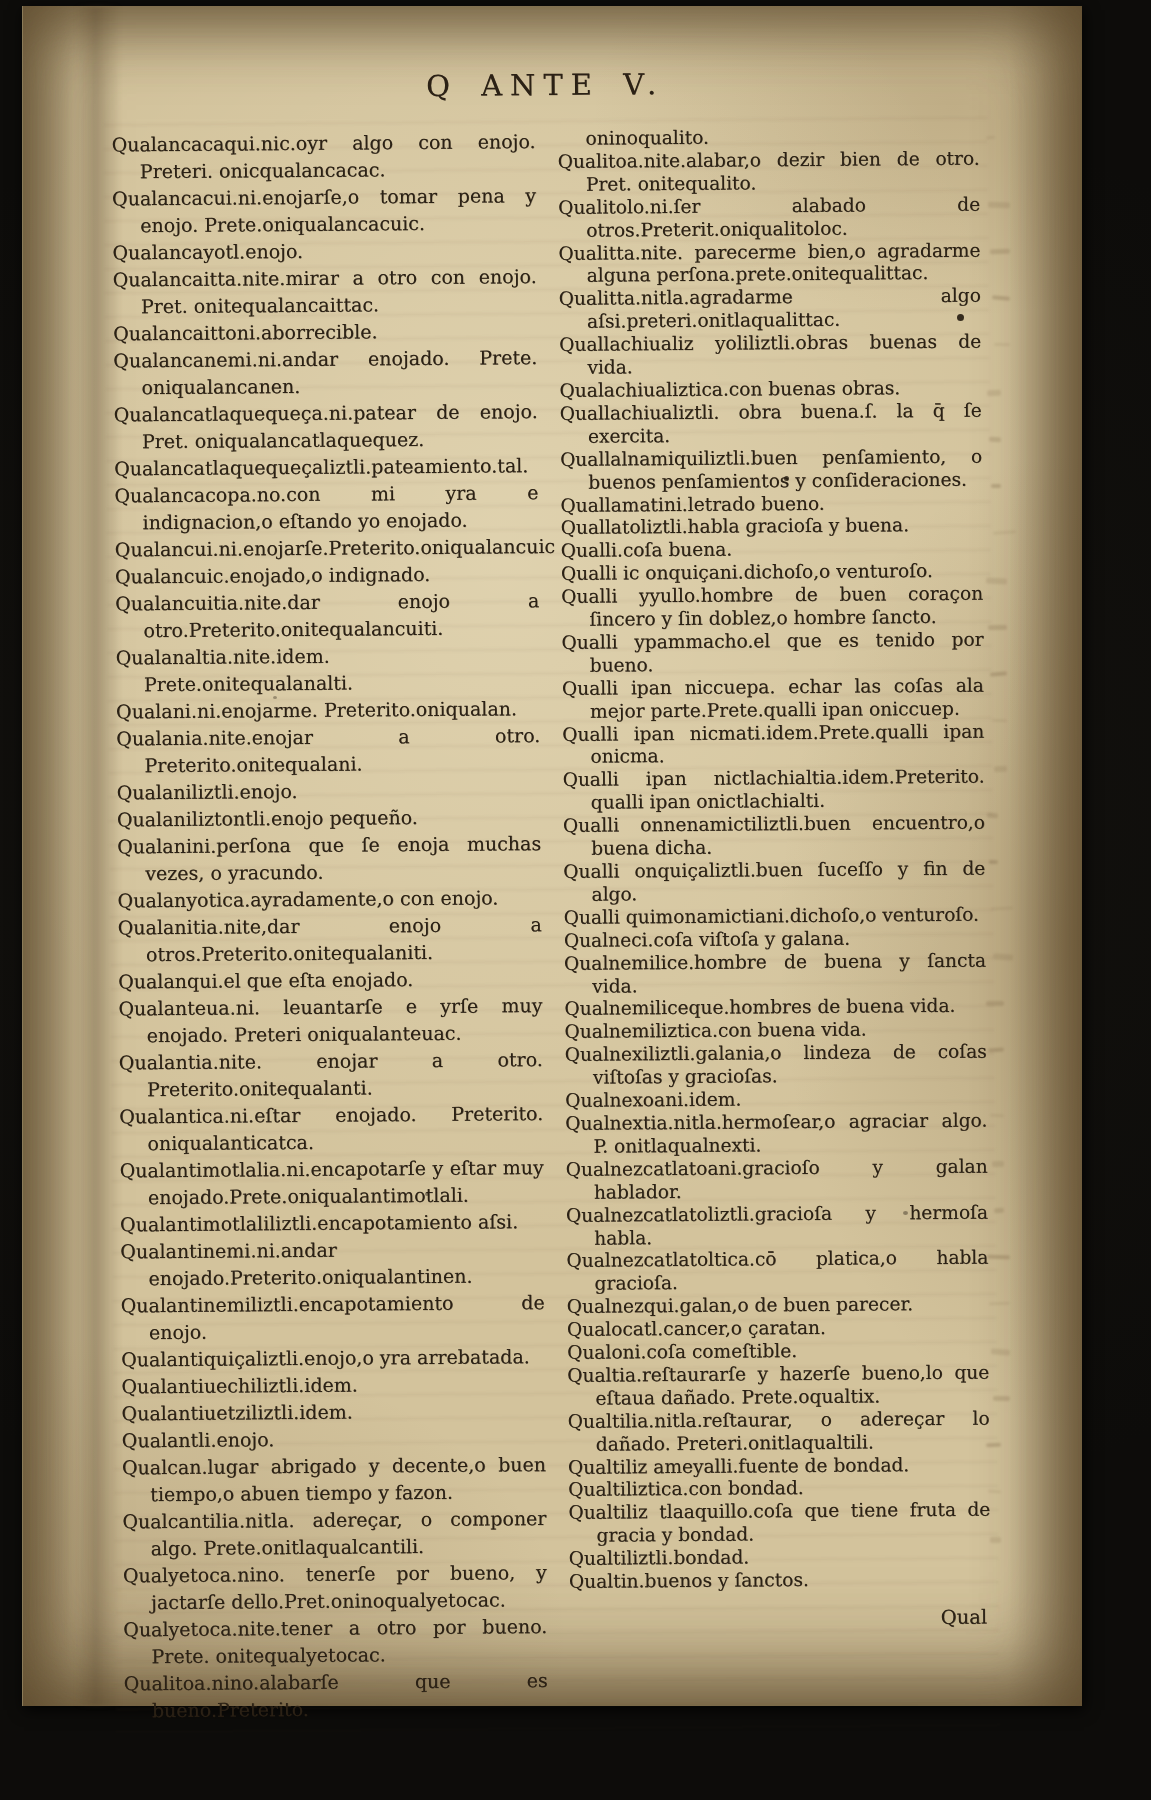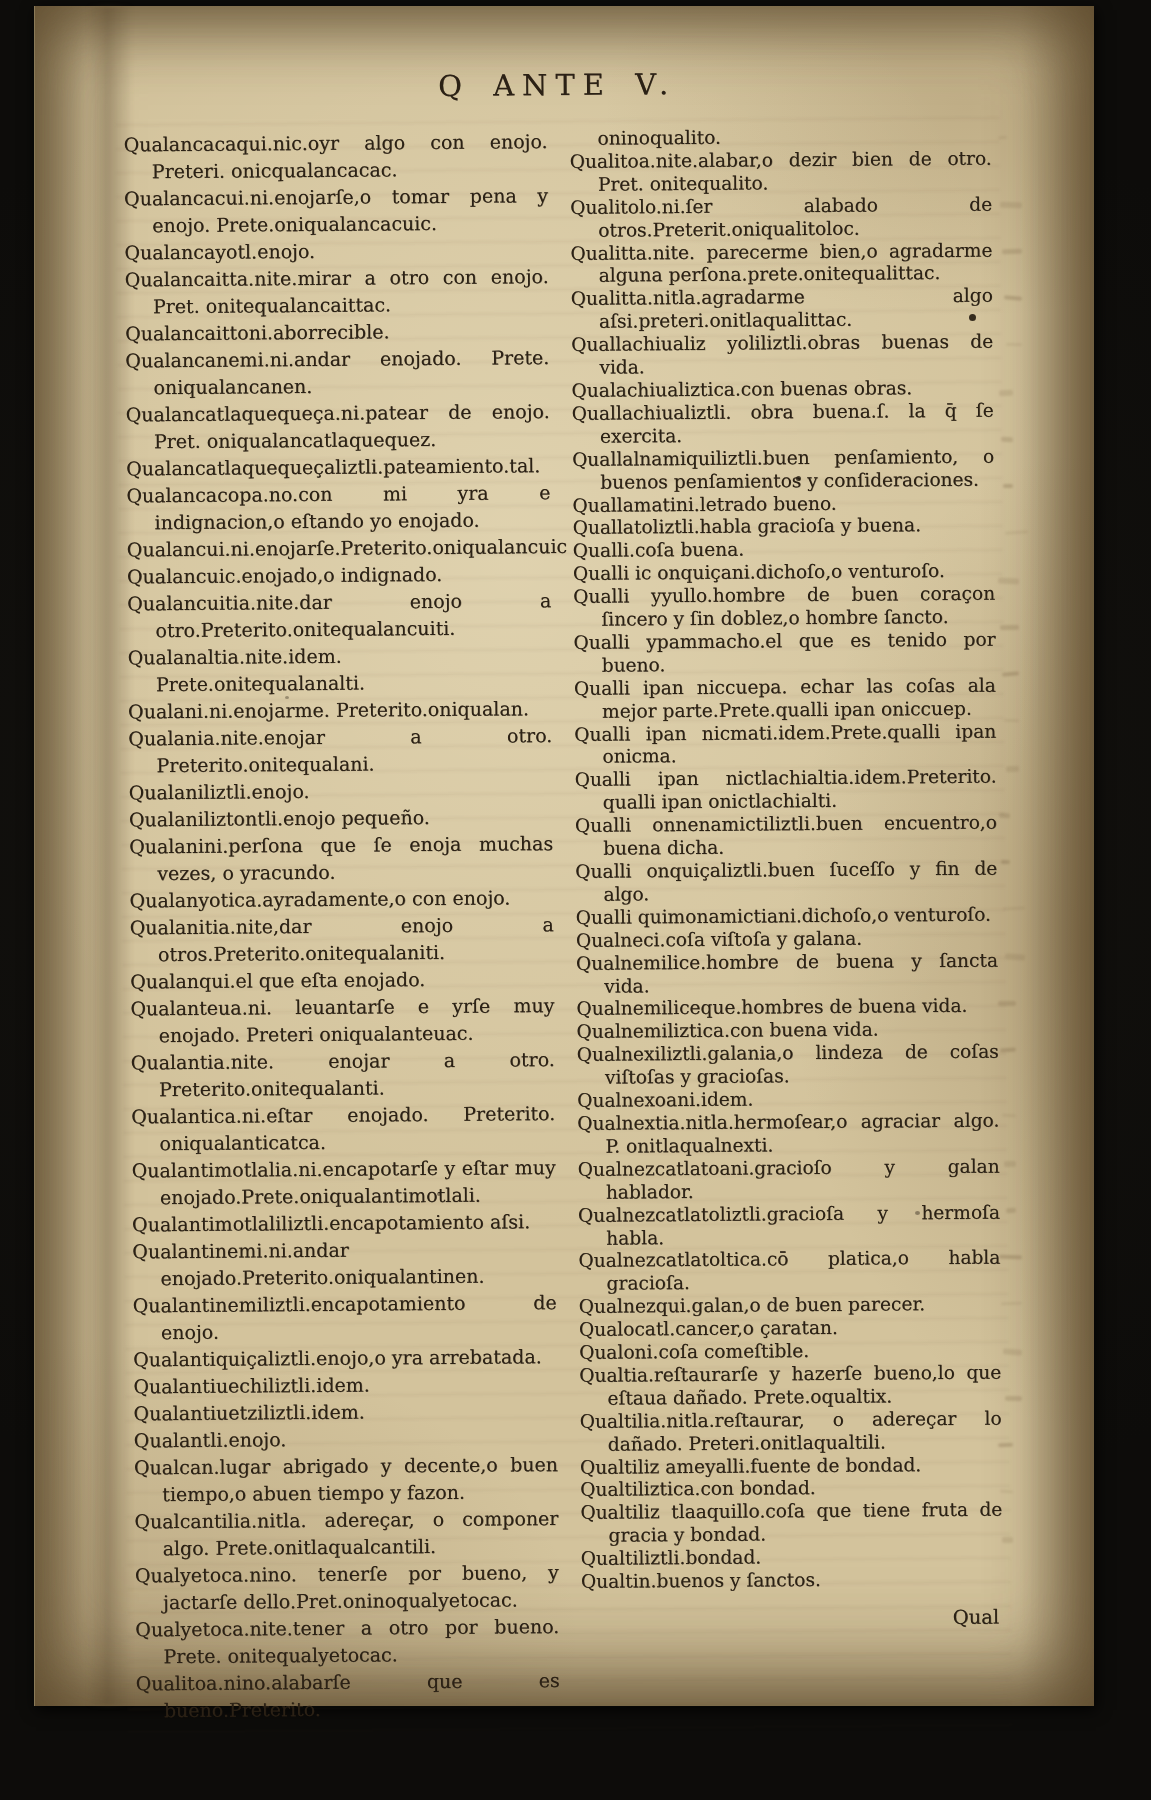--- a/index.html
+++ b/index.html
@@ -9,21 +9,21 @@
   }
   html,body{margin:0;padding:0;}
   body{
     width:1151px;height:1800px;
     position:relative;overflow:hidden;
     background:var(--bg);
     background-image:radial-gradient(ellipse 1400px 1000px at 50% 45%, rgba(40,36,28,.25), transparent 75%);
     font-family:"DejaVu Serif","Liberation Serif",serif;
   }
   .paper{
-    position:absolute;left:34px;top:6px;width:1059px;height:1700px;
+    position:absolute;left:22px;top:6px;width:1059px;height:1700px;
     background-color:var(--paper);
     background-image:
       radial-gradient(ellipse 760px 980px at 45% 32%, rgba(255,248,222,.28), transparent 72%),
       radial-gradient(ellipse 520px 300px at 88% 6%, rgba(118,92,52,.20), transparent 70%),
       radial-gradient(ellipse 640px 420px at 8% 96%, rgba(110,85,50,.22), transparent 72%),
       radial-gradient(ellipse 420px 700px at 99% 55%, rgba(112,88,50,.25), transparent 70%),
       linear-gradient(90deg, rgba(88,68,38,.26) 0, rgba(88,68,38,0) 7%, rgba(88,68,38,0) 93%, rgba(88,68,38,.30) 100%);
     box-shadow:
       inset 0 0 95px rgba(95,75,45,.50),
       inset -32px 0 70px rgba(78,60,34,.42),

